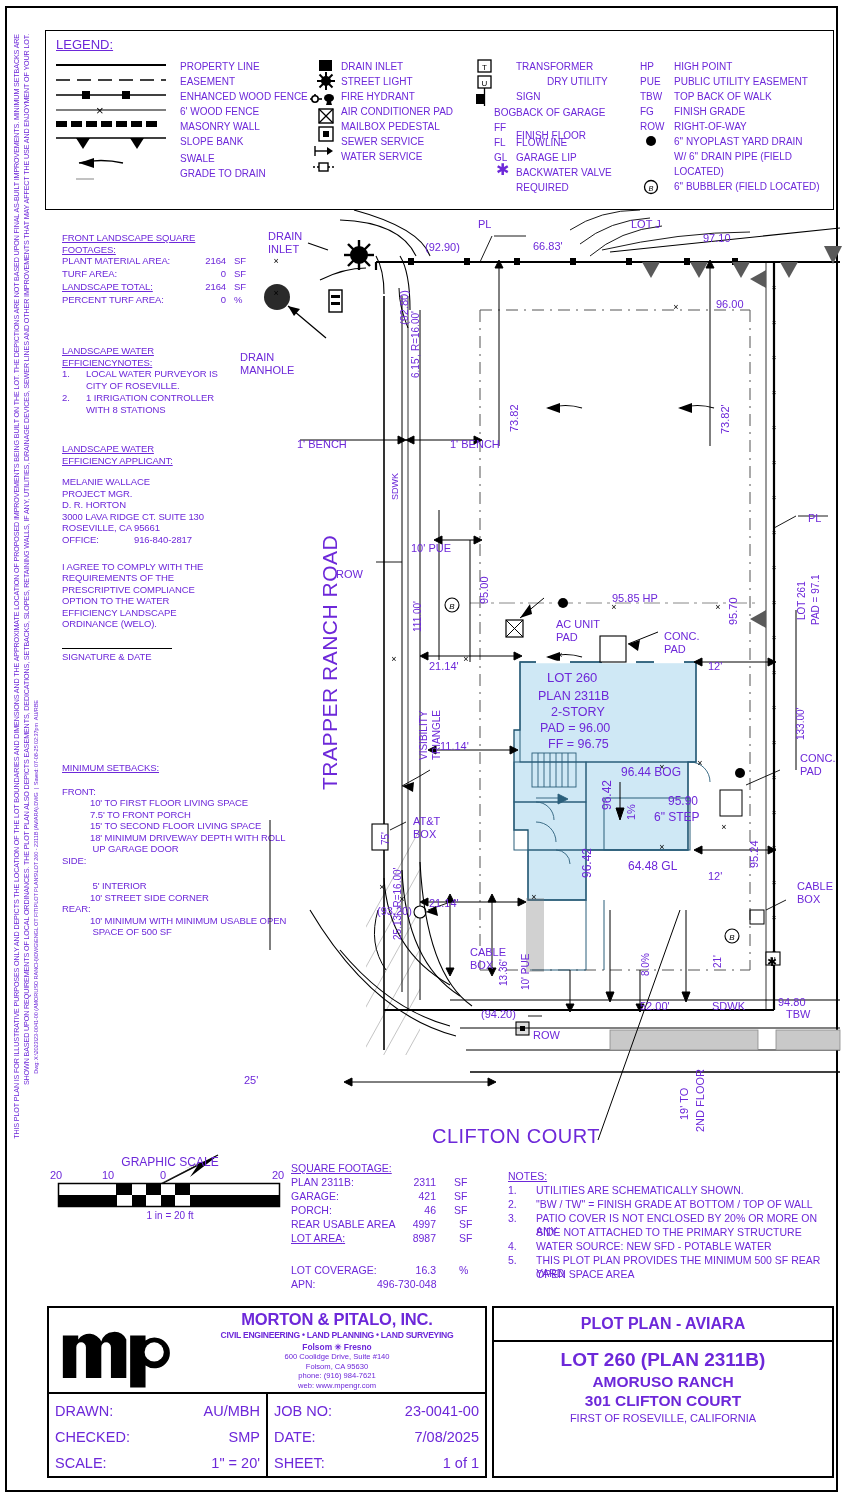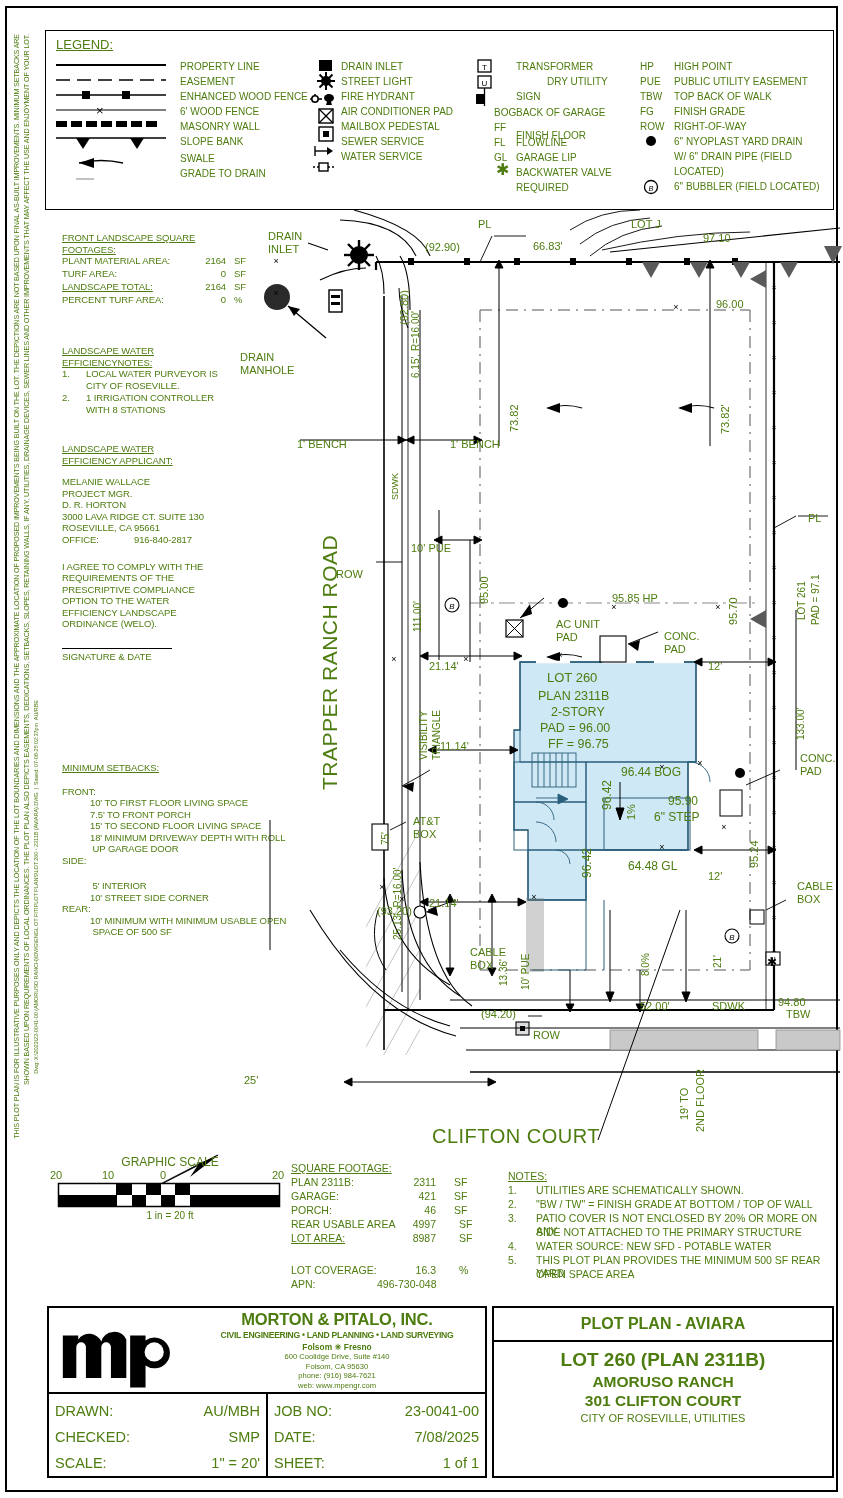--- a/index.html
+++ b/index.html
@@ -8,21 +8,21 @@
     background: #ffffff;
     font-family: "Liberation Sans", sans-serif;
   }
   #sheet {
     position: relative;
     width: 843px;
     height: 1498px;
     background: #ffffff;
     overflow: hidden;
     font-family: "Liberation Sans", sans-serif;
-    color: #4d7c0f;
+    color: #6d28d9;
   }
   .abs { position: absolute; }
   .txt { font-size: 9.5px; line-height: 11.5px; white-space: pre; letter-spacing: -0.1px; }
   .ul { text-decoration: underline; }
 
   
   #outer-frame {
     position: absolute; left: 5px; top: 6px;
     width: 833px; height: 1486px;
     border: 2px solid #000;
@@ -950,17 +950,17 @@
   </div>
 
   <div id="tb-right">
     <div id="tb-r-top">
       <span>PLOT PLAN - AVIARA</span>
     </div>
     <div id="tb-r-body">
       <div id="tbr1">LOT 260 (PLAN 2311B)</div>
       <div id="tbr2">AMORUSO RANCH</div>
       <div id="tbr3">301 CLIFTON COURT</div>
-      <div id="tbr4">CITY OF ROSEVILLE, UTILITIES</div>
+      <div id="tbr4">FIRST OF ROSEVILLE, CALIFORNIA</div>
     </div>
   </div>
 
 </div>
 
 </body></html>

